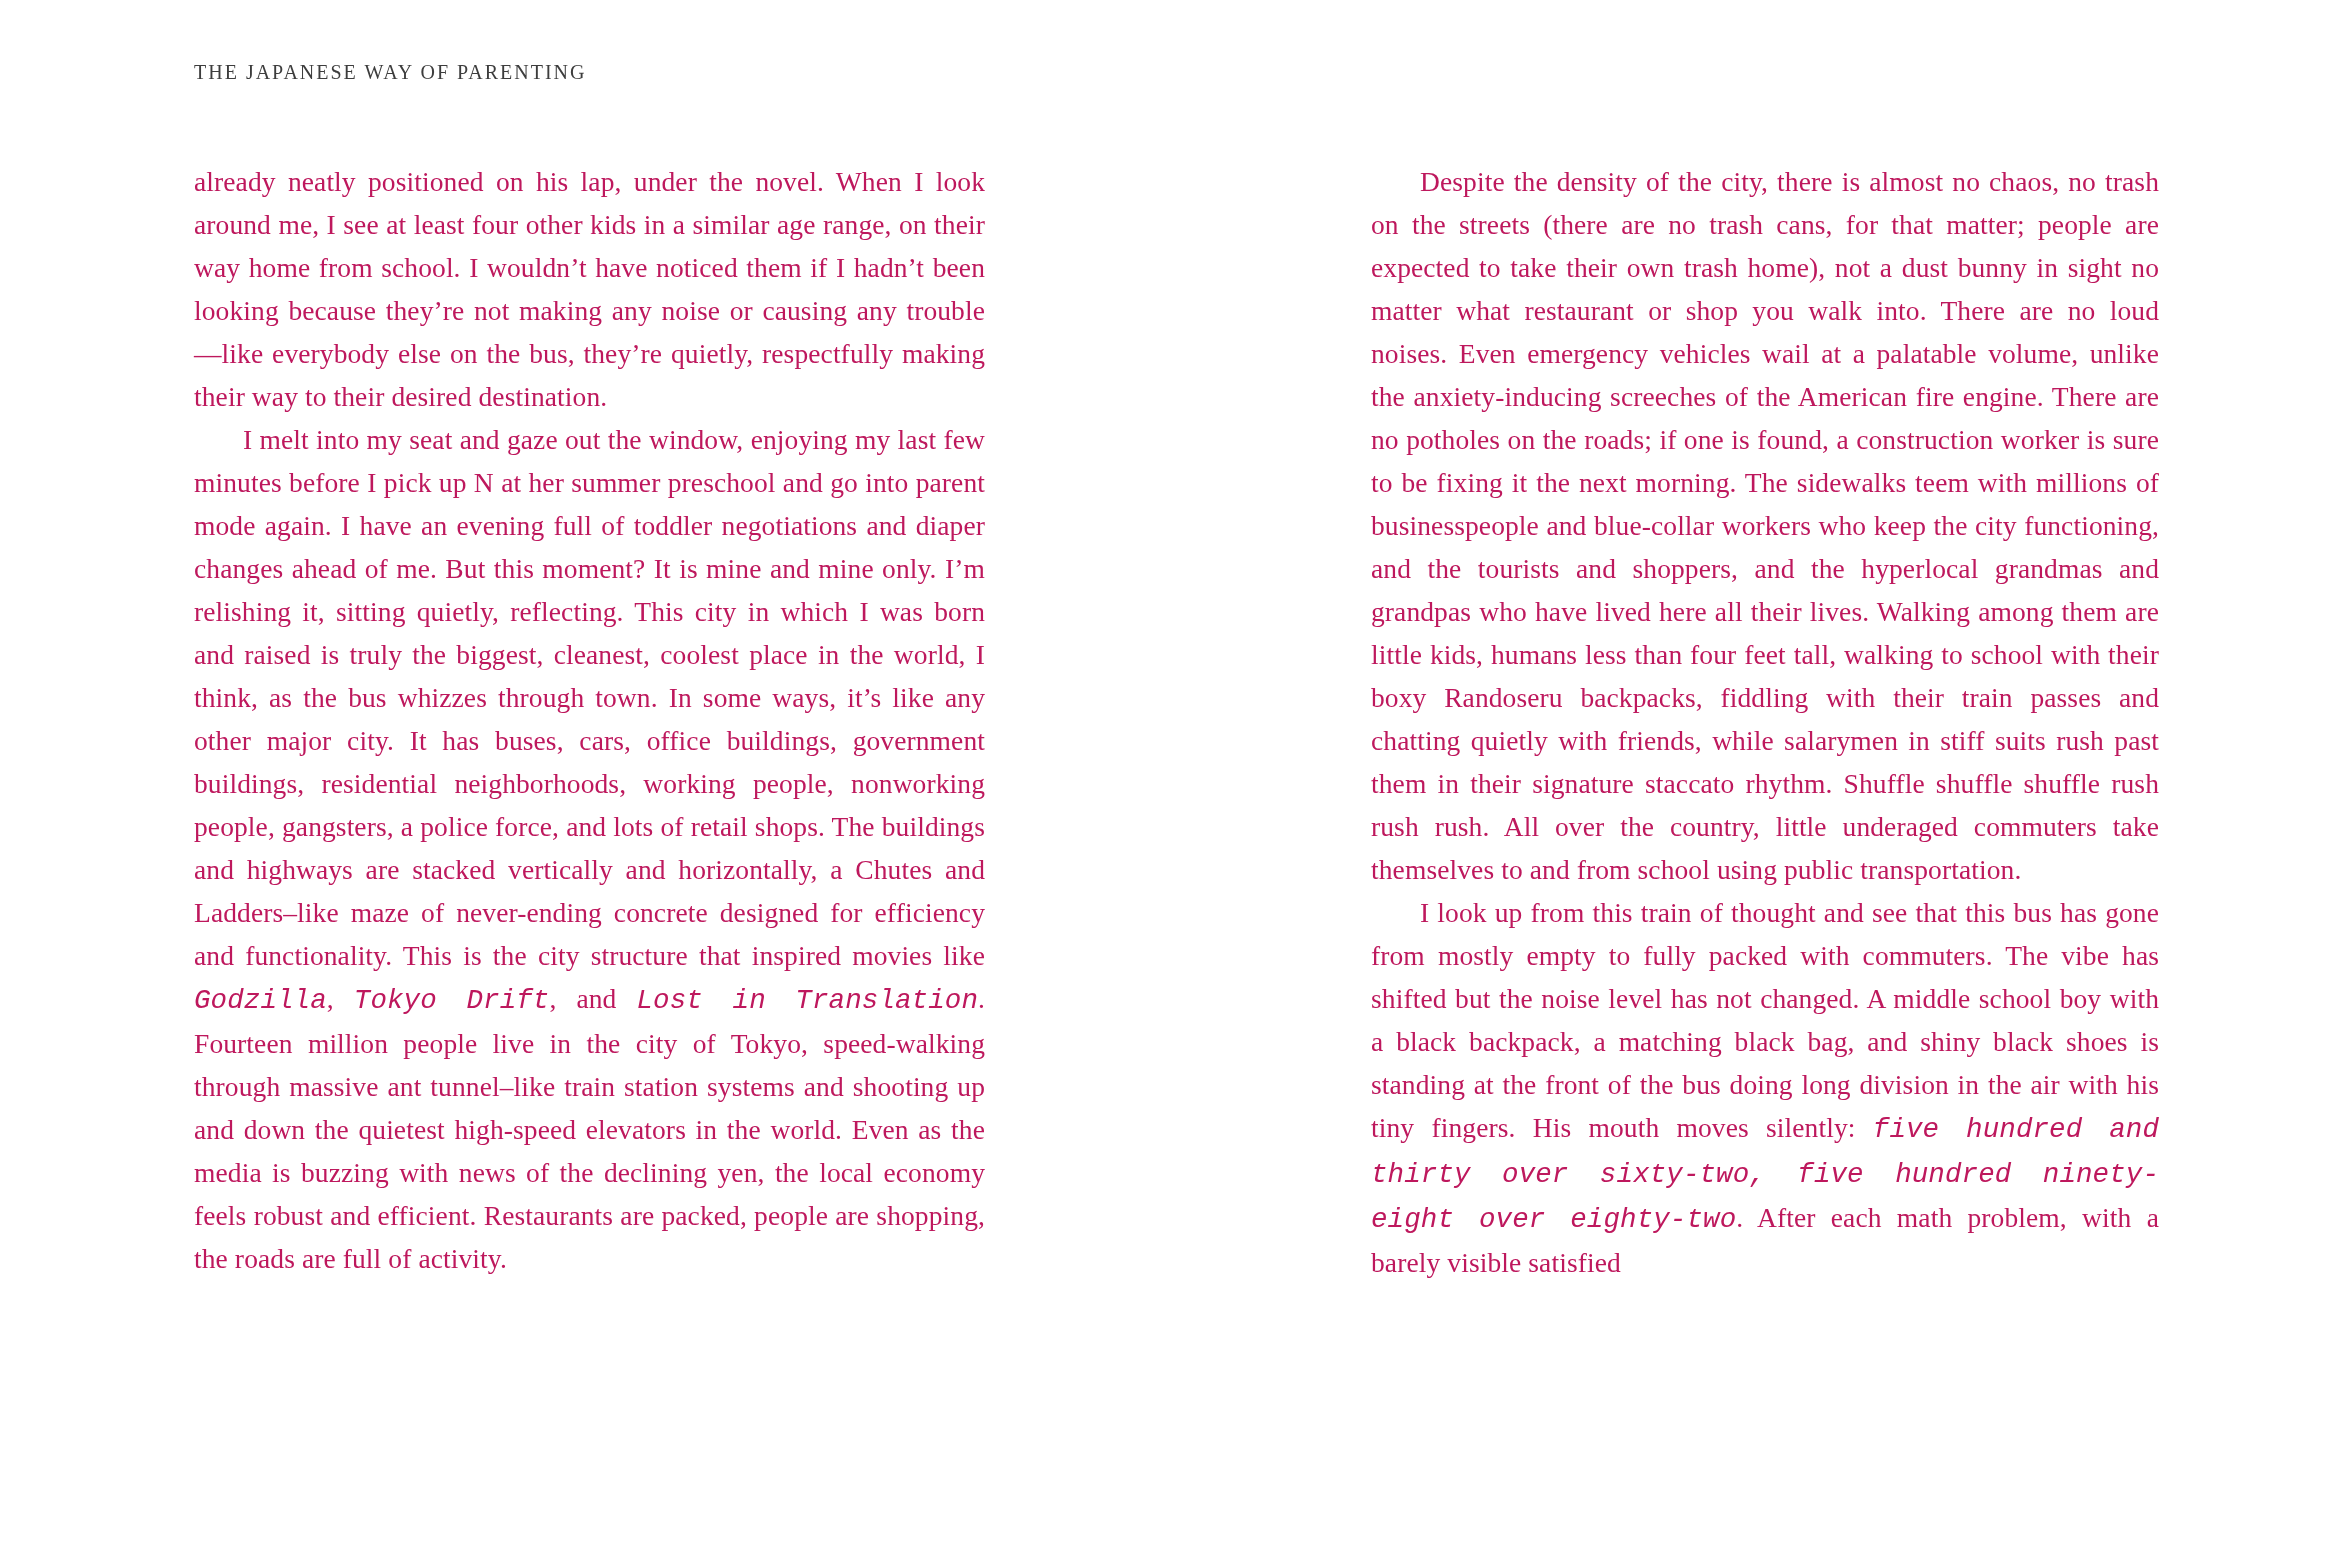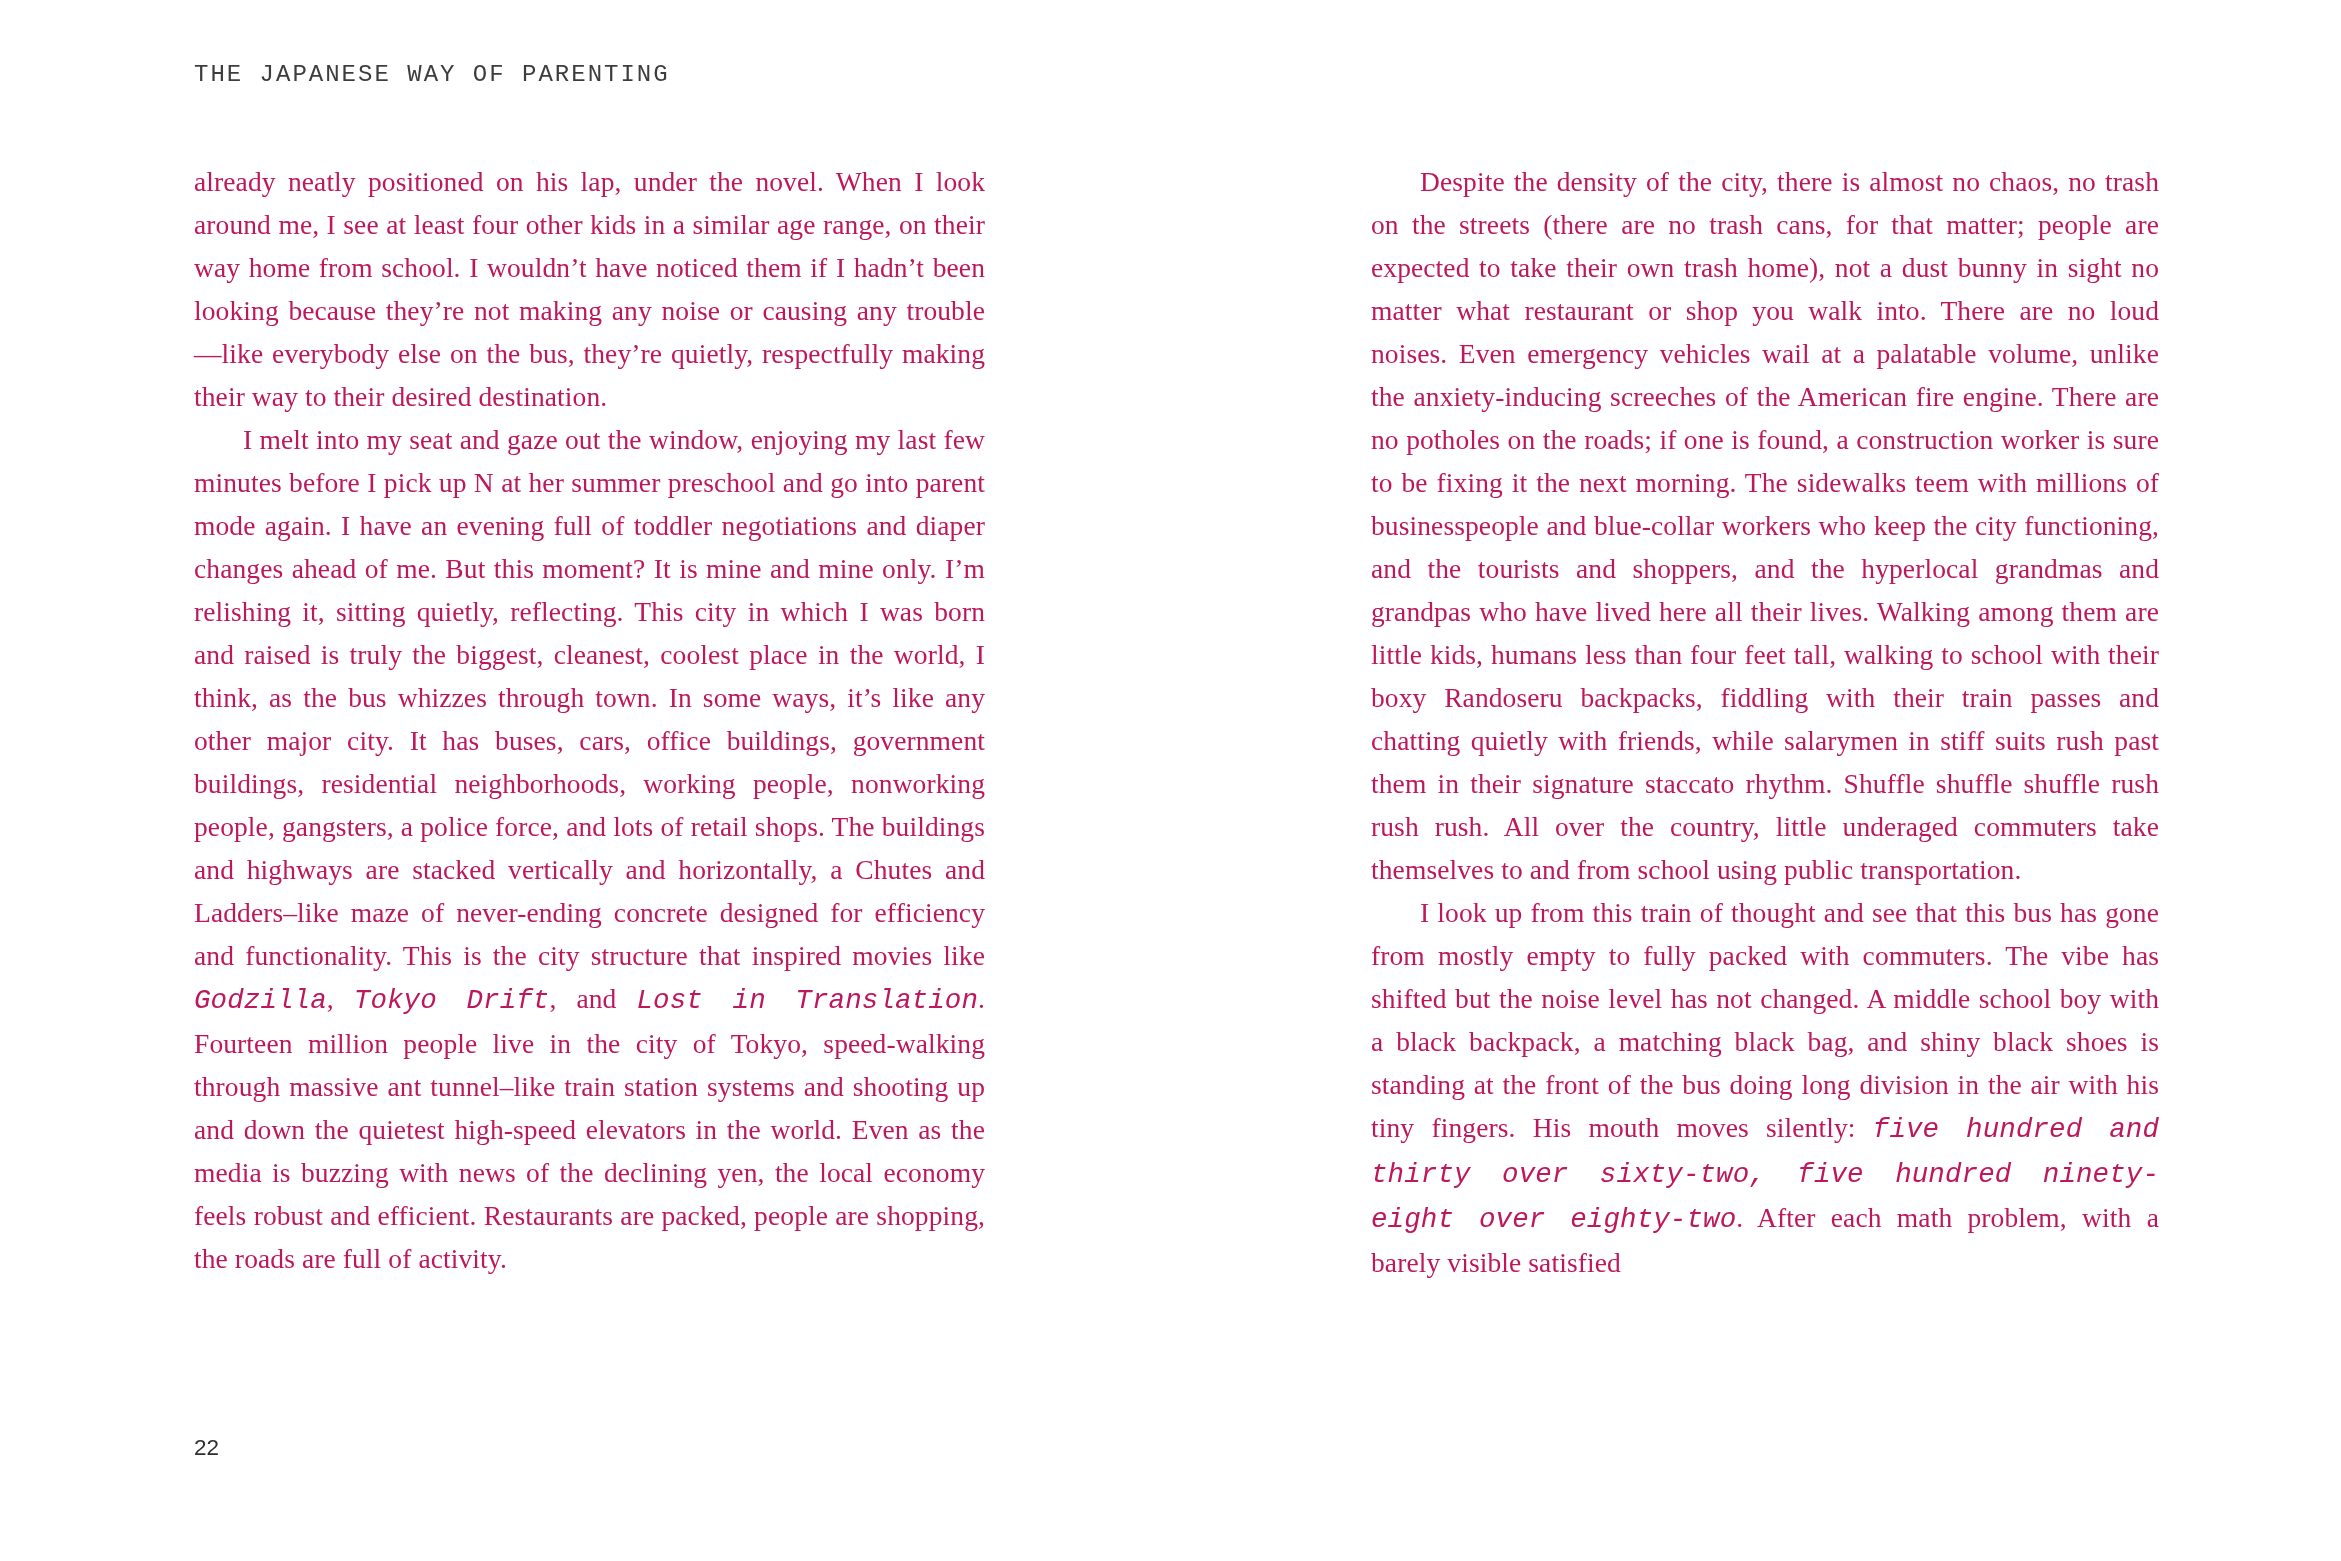--- a/index.html
+++ b/index.html
@@ -20,22 +20,22 @@
     height: 1561px;
   }
   .page-left  { left: 194px;  width: 791px; }
   .page-right { left: 1371px; width: 788px; }
 
   .running-header {
     position: absolute;
     top: 61px;
     left: 0;
     right: 0;
-    font-family: Liberation Mono, monospace;
-    font-size: 24px;
+    font-family: Liberation Serif, serif;
+    font-size: 20px;
     font-weight: 400;
     letter-spacing: 2px;
     color: #3d3d3d;
     white-space: nowrap;
   }
   .running-header.align-right { text-align: right; }
 
   .body-text {
     position: absolute;
     top: 160px;
@@ -66,21 +66,20 @@
 </style>
 </head>
 <body>
 
 <div class="page page-left">
   <div class="running-header">THE JAPANESE WAY OF PARENTING</div>
   <div class="body-text">
       <p><span>already neatly positioned on his lap, under the novel. When I look around me, I see at least four other kids in a similar age range, on their way home from school. I wouldn’t have noticed them if I hadn’t been looking because they’re not making any noise or causing any trouble—like everybody else on the bus, they’re quietly, respectfully making their way to their desired destination.</span></p>
       <p class="indent"><span>I melt into my seat and gaze out the window, enjoying my last few minutes before I pick up N at her summer preschool and go into parent mode again. I have an evening full of toddler negotiations and diaper changes ahead of me. But this moment? It is mine and mine only. I’m relishing it, sitting quietly, reflecting. This city in which I was born and raised is truly the biggest, cleanest, coolest place in the world, I think, as the bus whizzes through town. In some ways, it’s like any other major city. It has buses, cars, office buildings, government buildings, residential neighborhoods, working people, nonworking people, gangsters, a police force, and lots of retail shops. The buildings and highways are stacked vertically and horizontally, a Chutes and Ladders–like maze of never-ending concrete designed for efficiency and functionality. This is the city structure that inspired movies like </span><span class="italic">Godzilla</span><span>, </span><span class="italic">Tokyo Drift</span><span>, and </span><span class="italic">Lost in Translation</span><span>. Fourteen million people live in the city of Tokyo, speed-walking through massive ant tunnel–like train station systems and shooting up and down the quietest high-speed elevators in the world. Even as the media is buzzing with news of the declining yen, the local economy feels robust and efficient. Restaurants are packed, people are shopping, the roads are full of activity.</span></p>
     </div>
-  <div class="page-number">22</div>
 </div>
 
 <div class="page page-right">
   <div class="body-text">
       <p class="indent"><span>Despite the density of the city, there is almost no chaos, no trash on the streets (there are no trash cans, for that matter; people are expected to take their own trash home), not a dust bunny in sight no matter what restaurant or shop you walk into. There are no loud noises. Even emergency vehicles wail at a palatable volume, unlike the anxiety-inducing screeches of the American fire engine. There are no potholes on the roads; if one is found, a construction worker is sure to be fixing it the next morning. The sidewalks teem with millions of businesspeople and blue-collar workers who keep the city functioning, and the tourists and shoppers, and the hyperlocal grandmas and grandpas who have lived here all their lives. Walking among them are little kids, humans less than four feet tall, walking to school with their boxy Randoseru backpacks, fiddling with their train passes and chatting quietly with friends, while salarymen in stiff suits rush past them in their signature staccato rhythm. Shuffle shuffle shuffle rush rush rush. All over the country, little underaged commuters take themselves to and from school using public transportation.</span></p>
       <p class="indent"><span>I look up from this train of thought and see that this bus has gone from mostly empty to fully packed with commuters. The vibe has shifted but the noise level has not changed. A middle school boy with a black backpack, a matching black bag, and shiny black shoes is standing at the front of the bus doing long division in the air with his tiny fingers. His mouth moves silently: </span><span class="italic">five hundred and thirty over sixty-two, five hundred ninety-eight over eighty-two</span><span>. After each math problem, with a barely visible satisfied</span></p>
     </div>
 </div>
 
 

